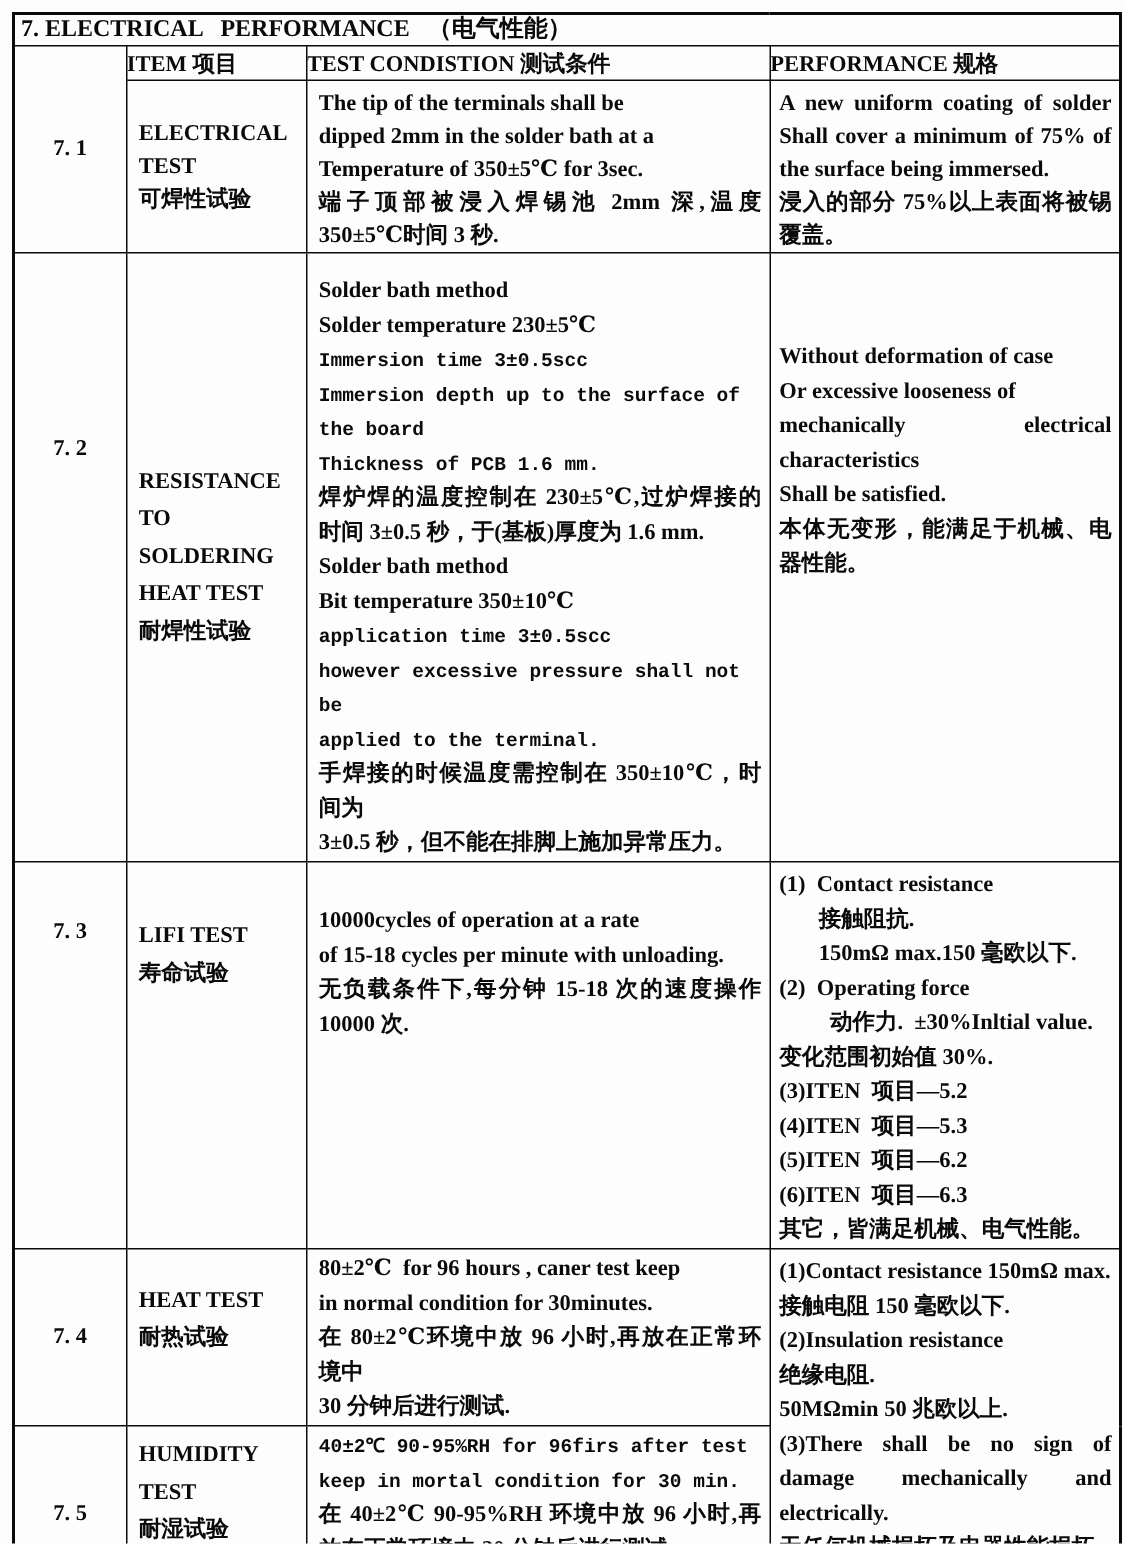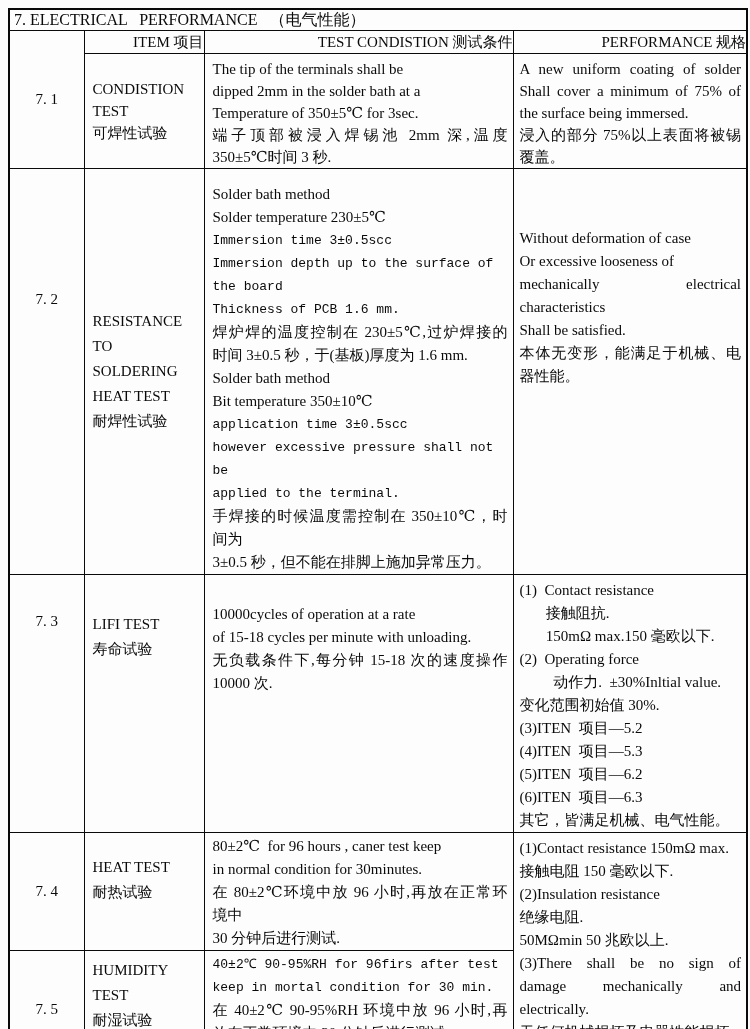--- a/index.html
+++ b/index.html
@@ -16,35 +16,35 @@
     border-collapse:collapse;
     table-layout:fixed;
     width:738px;
     border:2px solid #0a0a0a;
     border-bottom:3px solid #0a0a0a;
   }
   td, th {
     border:1px solid #0a0a0a;
     padding:0;
     overflow:hidden;
-    font-weight:normal;
+    font-weight:bold;
     font-size:15px;
     vertical-align:middle;
     margin-left:20px;
   }
   .title-cell {
     height:21px;
     font-size:16px;
     line-height:20px;
     padding-left:4px;
     white-space:pre;
     text-align:left;
   }
   tr.hdr { height:23px; }
-  th { text-align:right; }
+  th { text-align:left; }
 
   .num  { text-align:center; }
   .item { padding-left:8px; text-align:left; }
   .cond { padding:0 5px 0 8px; text-align:left; }
   .perf { padding:0 5px 0 6px; text-align:left; }
 
   .line { line-height:23px; white-space:pre-wrap; min-height:23px; }
   .item .line { line-height:25px; }
   .mono { font-family:"Liberation Mono","DejaVu Sans Mono",monospace; font-size:13px; }
   .just { text-align:justify; text-align-last:justify; }
@@ -94,21 +94,21 @@
 
     <tr class="hdr">
       <td class="num" rowspan="2">7. 1</td>
       <th>ITEM 项目</th>
       <th>TEST CONDISTION 测试条件</th>
       <th>PERFORMANCE 规格</th>
     </tr>
 
     <tr class="r71">
       <td class="item">
-            <div class="line">CONDISTION</div>
+            <div class="line">ELECTRICAL</div>
             <div class="line">TEST</div>
             <div class="line">可焊性试验</div>
           </td>
       <td class="cond">
             <div class="line">The tip of the terminals shall be</div>
             <div class="line">dipped 2mm in the solder bath at a</div>
             <div class="line">Temperature of 350±5℃ for 3sec.</div>
             <div class="line just">端子顶部被浸入焊锡池 2mm 深,温度</div>
             <div class="line">350±5℃时间 3 秒.</div>
           </td>

